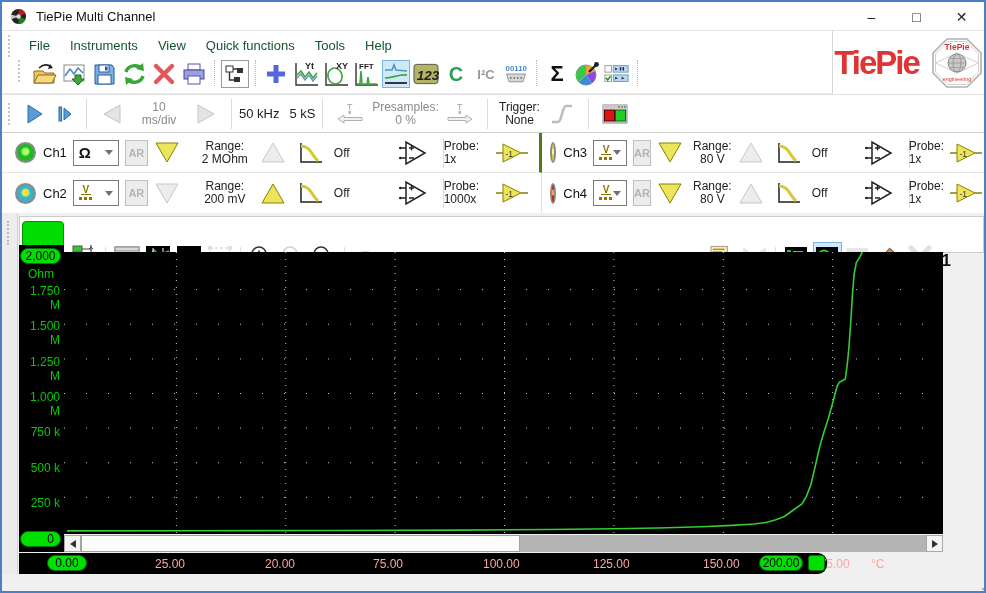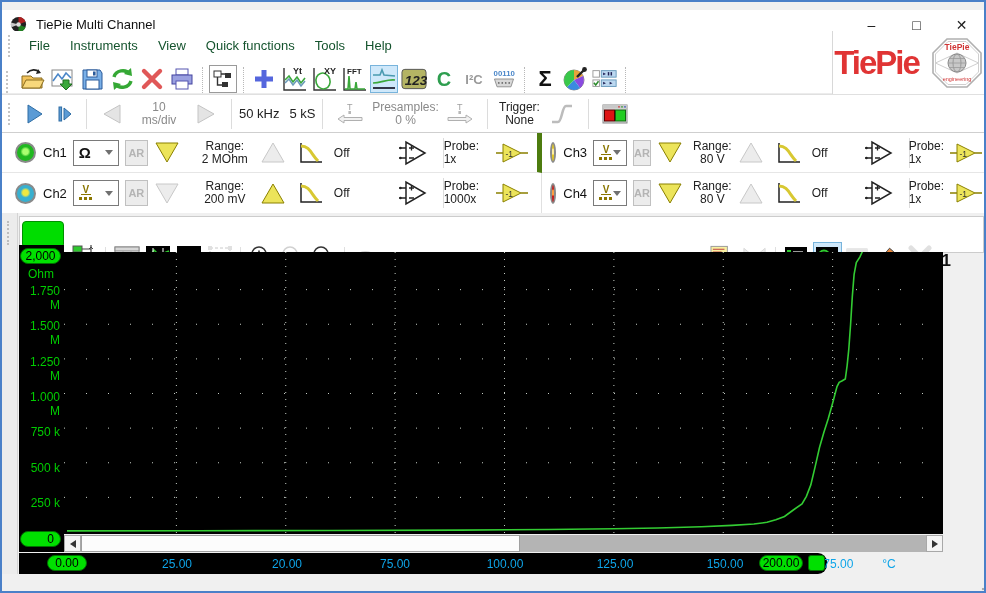--- a/index.html
+++ b/index.html
@@ -1,34 +1,34 @@
 <!DOCTYPE html>
 <html><head>
 <meta charset="utf-8">
 <style>
   * { margin:0; padding:0; box-sizing:border-box; }
   html,body { background:#444; font-family:"Liberation Sans", sans-serif; }
   .window{ position:relative; width:986px; height:593px; background:#f0f0f0;
            border:2px solid #4a80c8; overflow:hidden; font-size:13px; color:#111;}
   
   .titlebar{ position:absolute; left:0; top:0; width:100%; height:29px; background:#fff;
-             border-bottom:1px solid #e4e4e4; display:flex; align-items:center;margin-top:8px;}
+             border-bottom:1px solid #e4e4e4; display:flex; align-items:center;}
   .appicon{ width:17px; height:17px; margin:0 9px 0 8px; }
   .apptitle{ font-size:13px; color:#111; }
   .wctrls{ position:absolute; right:0; top:0; height:29px; display:flex; }
   .wbtn{ width:45px; height:29px; display:flex; align-items:center; justify-content:center;
          font-size:14px; color:#222; cursor:default;}
   
   .menubar{ position:absolute; left:0; top:29px; width:830px; height:29px; background:#fff;
             display:flex; align-items:center; padding-left:6px;}
   .grip{ width:5px; height:22px; border-left:2px dotted #c4c4c4; margin-right:6px;}
   .menu-item{ padding:3px 10px; font-size:13px; color:#14532d; }
   
   .toolbar{ position:absolute; left:0; top:58px; width:830px; height:34px; background:#fff;
-            display:flex; align-items:flex-end; padding-left:4px; border-bottom:1px solid #ececec;}
+            display:flex; align-items:flex-start; padding-left:16px; border-bottom:1px solid #ececec;}
   .tsep{ width:1px; height:26px; border-left:1px dotted #b8b8b8; margin:0 5px;}
   .tbtn{ width:28px; height:28px; display:flex; align-items:center; justify-content:center;
          margin:0 1px; background:transparent; border:1px solid transparent; }
   .tbtn.active{ background:#cfe8fa; border:1px solid #78b4dc; }
   .tbtn.boxed{ border:1px solid #9a9a9a; background:#fff; }
   .glyph-sigma{ font-size:22px; font-weight:bold; color:#111; line-height:1;}
   .glyph-c{ font-size:20px; font-weight:bold; color:#2e9e4f; line-height:1;}
   .glyph-i2c{ font-size:13px; font-weight:bold; color:#9a9a9a; letter-spacing:0;}
   
   .logo-panel{ position:absolute; left:830px; top:29px; width:152px; height:63px; background:#fff;
@@ -39,21 +39,21 @@
                border-top:1px solid #e0e0e0; border-bottom:1px solid #cfcfcf;
                display:flex; align-items:center; padding-left:6px;}
   .csep{ width:1px; height:30px; background:#dcdcdc; margin:0 7px;}
   .cbtn{ display:flex; align-items:center; justify-content:center; height:30px; padding:0 6px;}
   .stack{ display:flex; flex-direction:column; align-items:center; line-height:13px; font-size:12px;}
   .gray{ color:#8a8a8a; }
   .dark{ color:#222; }
   
   .channels{ position:absolute; left:0; top:131px; width:986px; height:80px; background:#fff;}
   .chrow{ position:absolute; height:40px; display:flex; align-items:center; }
-  .chrow.c1{ left:0; top:0; width:540px; border-bottom:1px solid #e6e6e6; border-right:5px solid #4d7c0f;}
+  .chrow.c1{ left:0; top:0; width:540px; border-bottom:1px solid #e6e6e6; border-right:3px solid #4d7c0f;}
   .chrow.c2{ left:0; top:40px; width:540px; border-right:1px solid #e0e0e0;}
   .chrow.c3{ left:540px; top:0; width:446px; border-bottom:1px solid #e6e6e6;}
   .chrow.c4{ left:540px; top:40px; width:446px;}
   .chname{ font-size:13px; color:#111; margin-left:7px;}
   .led{ width:21px; height:21px; border-radius:50%; border:2px solid #8a8a8a; margin-left:8px; }
   .chrow.c1 .led, .chrow.c2 .led{ margin-left:13px; }
   .led1{ background:radial-gradient(circle at 50% 45%, #aaff70 0 22%, #20b820 40% 100%);}
   .led2{ background:radial-gradient(circle at 50% 45%, #f0e840 0 22%, #38b0d0 40% 100%);}
   .led3{ background:radial-gradient(circle at 50% 45%, #fff0a0 0 22%, #e8cc20 40% 100%);}
   .led4{ background:radial-gradient(circle at 50% 45%, #ffa040 0 22%, #cc1414 40% 100%);}
@@ -97,21 +97,21 @@
   .ylab{ position:absolute; right:4px; width:40px; text-align:right; color:#00cc00; font-size:12px;}
   .plot{ position:absolute; left:62px; top:39px; width:879px; height:282px; background:#000; display:block;}
   .hscroll{ position:absolute; left:62px; top:322px; width:879px; height:17px; background:#b4b4b4;}
   .sbtn{ position:absolute; top:0; width:17px; height:17px; background:#f4f4f4; border:1px solid #a8a8a8;
          display:flex; align-items:center; justify-content:center;}
   .sthumb{ position:absolute; left:17px; top:0; width:439px; height:17px; background:#fcfcfc; border:1px solid #a0a0a0;}
   .tri-l{ width:0;height:0;border-top:4px solid transparent;border-bottom:4px solid transparent;border-right:6px solid #333;}
   .tri-r{ width:0;height:0;border-top:4px solid transparent;border-bottom:4px solid transparent;border-left:6px solid #333;}
   .xaxis{ position:absolute; left:17px; top:340px; width:808px; height:21px; background:#000;
           border-radius:0 9px 9px 0;}
-  .xlab{ position:absolute; top:4px; width:44px; text-align:center; color:#0ea5e9; font-size:12px;}
+  .xlab{ position:absolute; top:4px; width:44px; color:#fca5a5; font-size:12px;}
   .xend{ position:absolute; right:2px; top:2px; width:17px; height:16px; background:#00e000;
          border:1px solid #007000; border-radius:3px;}
   .statusbar{ position:absolute; left:0; top:361px; width:986px; height:28px; background:#f0f0f0;}
   .rgrip{ position:absolute; right:3px; bottom:3px; width:12px; height:12px;
      background:
        radial-gradient(circle at 10px 10px,#aaa 1.2px,transparent 1.6px),
        radial-gradient(circle at 6px 10px,#aaa 1.2px,transparent 1.6px),
        radial-gradient(circle at 10px 6px,#aaa 1.2px,transparent 1.6px),
        radial-gradient(circle at 2px 10px,#aaa 1.2px,transparent 1.6px),
        radial-gradient(circle at 10px 2px,#aaa 1.2px,transparent 1.6px),

